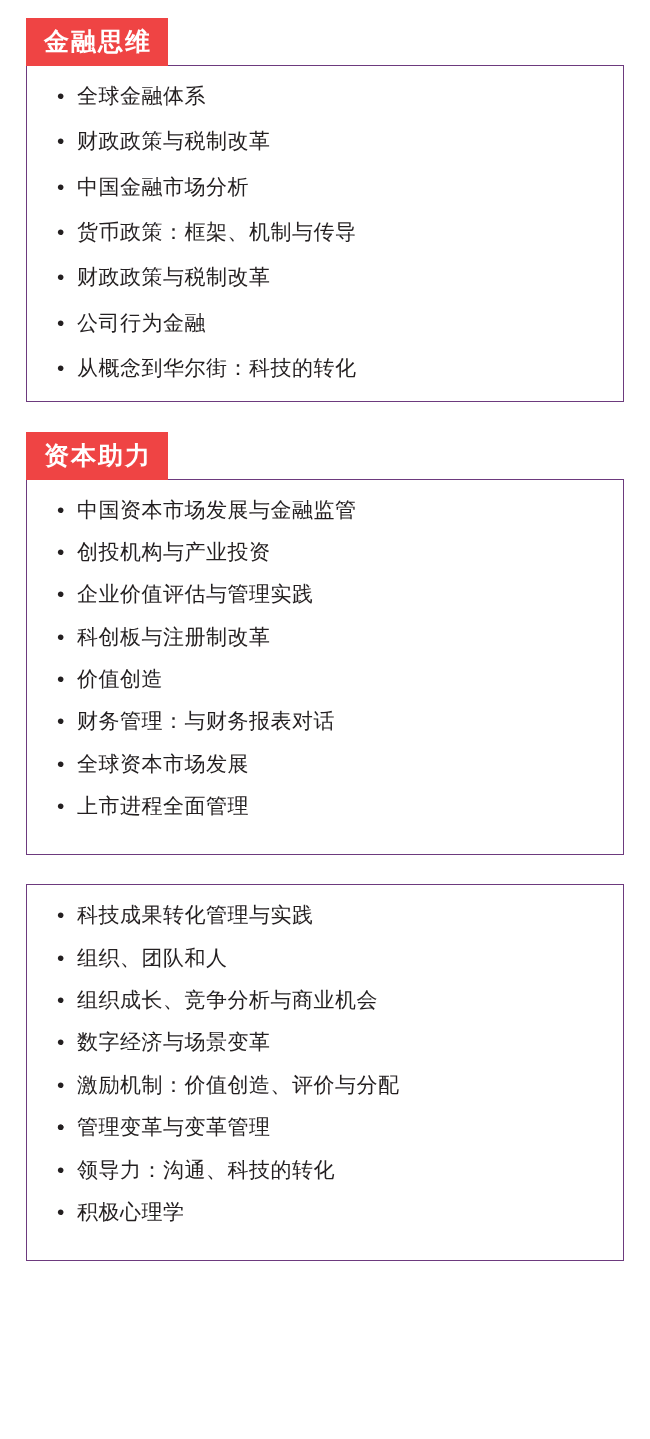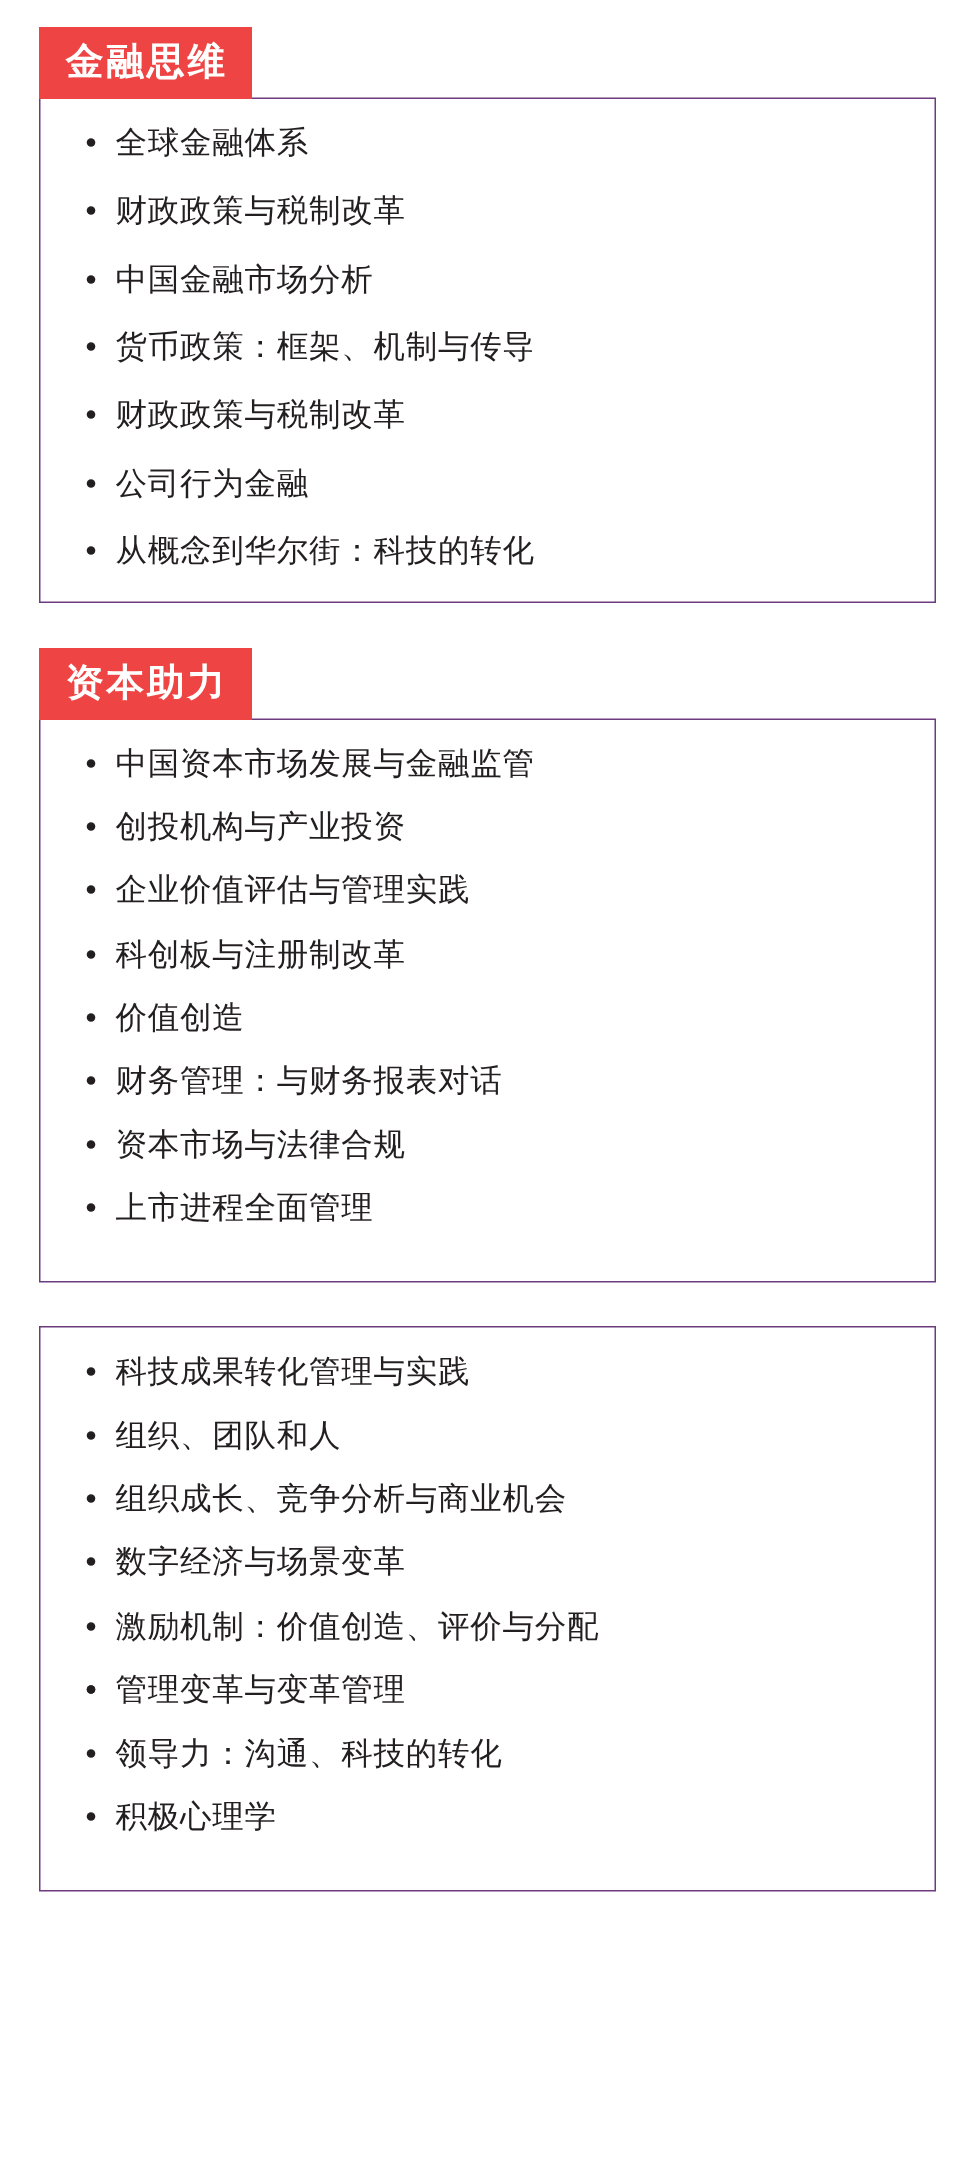--- a/index.html
+++ b/index.html
@@ -98,21 +98,21 @@
   <div class="section sec-capital">
     <div class="section-header">资本助力</div>
     <div class="section-body">
       <ul class="items">
         <li><span class="bullet">•</span><span>中国资本市场发展与金融监管</span></li>
         <li><span class="bullet">•</span><span>创投机构与产业投资</span></li>
         <li><span class="bullet">•</span><span>企业价值评估与管理实践</span></li>
         <li><span class="bullet">•</span><span>科创板与注册制改革</span></li>
         <li><span class="bullet">•</span><span> 价值创造</span></li>
         <li><span class="bullet">•</span><span>财务管理：与财务报表对话</span></li>
-        <li><span class="bullet">•</span><span>资本市场与法律合规</span></li>
+        <li><span class="bullet">•</span><span>全球资本市场发展</span></li>
         <li><span class="bullet">•</span><span>上市进程全面管理</span></li>
       </ul>
     </div>
   </div>
 
   <div class="section sec-growth">
     <div class="section-body">
       <ul class="items">
         <li><span class="bullet">•</span><span>科技成果转化管理与实践</span></li>
         <li><span class="bullet">•</span><span>组织、团队和人</span></li>

